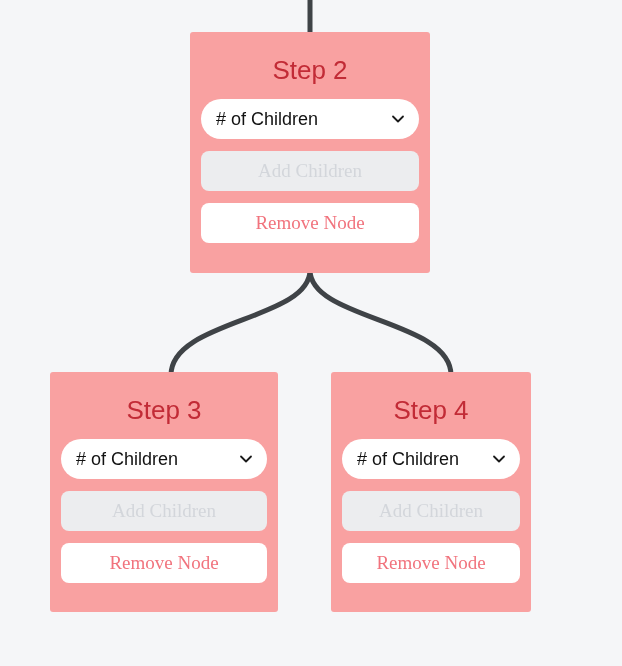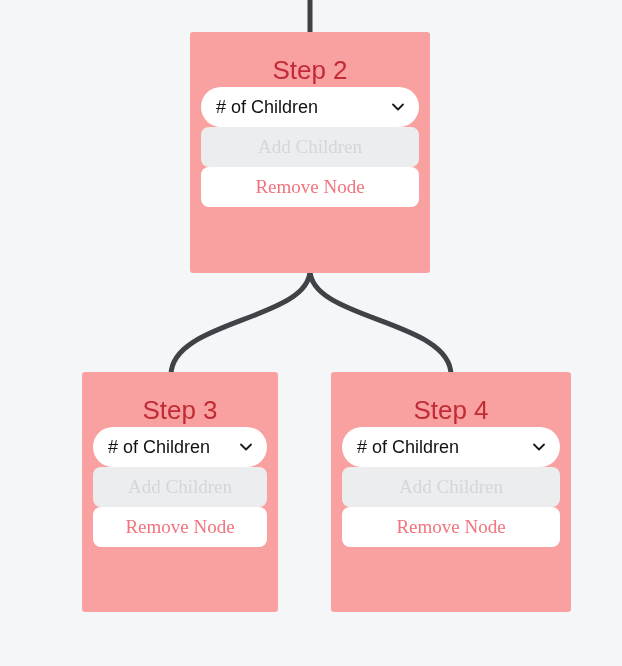--- a/index.html
+++ b/index.html
@@ -35,24 +35,25 @@
     fill: none;
     stroke-linecap: round;
   }
   .node {
     position: absolute;
     background: var(--node-bg);
     border-radius: 3px;
     display: flex;
     flex-direction: column;
     padding: 22px 11px 26px;
+    gap: 12px;
   }
   .node-step2 { left: 190px; top: 32px;  width: 240px; height: 241px; }
-  .node-step3 { left: 50px;  top: 372px; width: 196px; height: 240px; margin-left: 32px; }
-  .node-step4 { left: 331px; top: 372px; width: 240px; height: 240px; }
+  .node-step3 { left: 50px;  top: 372px; width: 228px; height: 240px; }
+  .node-step4 { left: 331px; top: 372px; width: 200px; height: 240px; }
   .node-title {
     margin: 0;
     height: 33px;
     line-height: 33px;
     text-align: center;
     font-size: 26px;
     font-weight: 400;
     color: var(--title-color);
   }
   .select-wrap { position: relative; width: 100%; }

